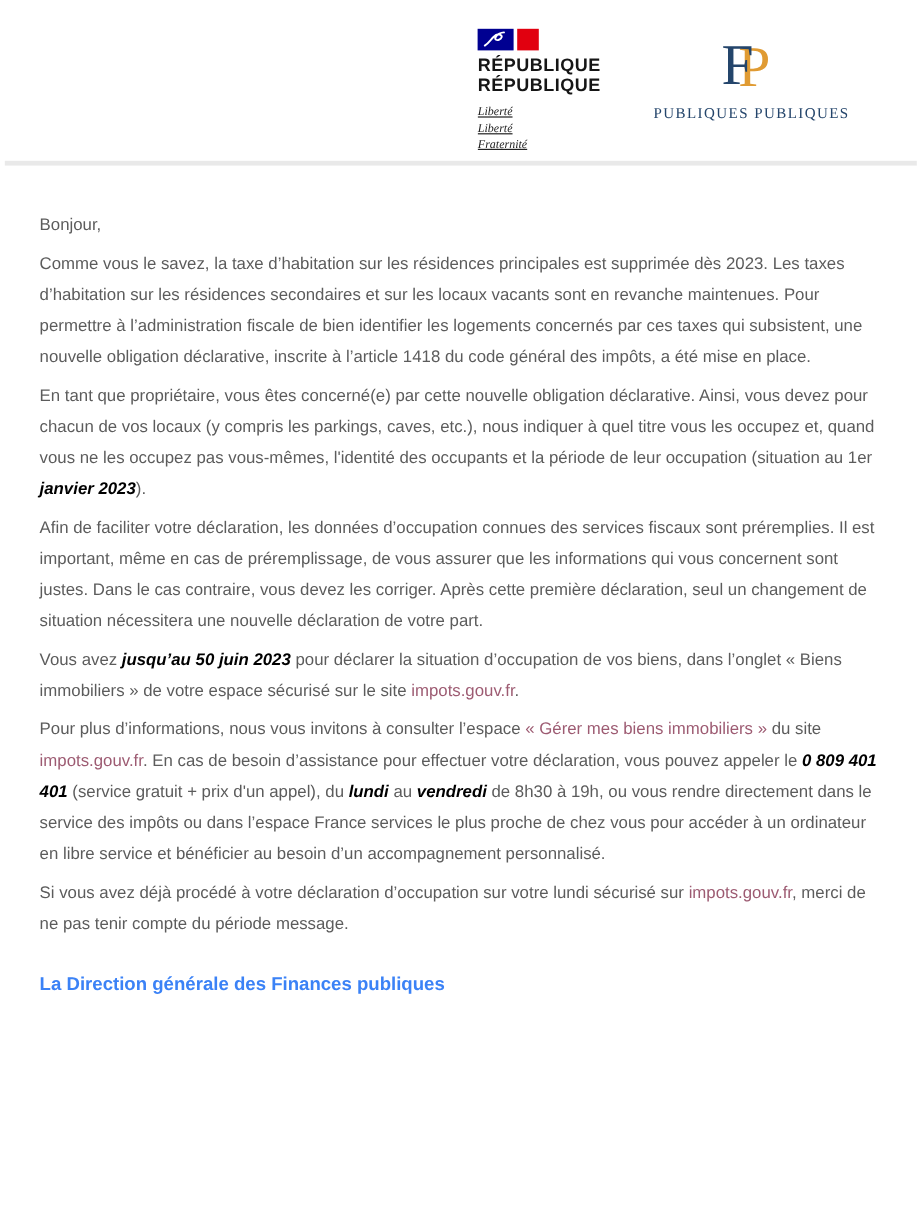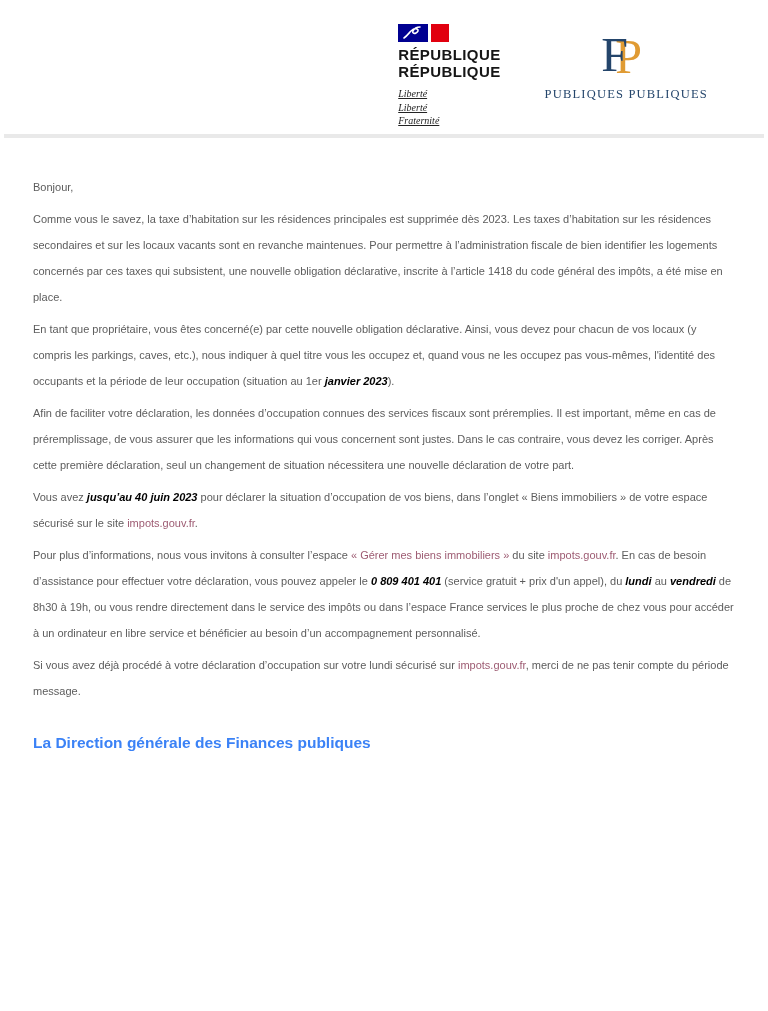--- a/index.html
+++ b/index.html
@@ -101,21 +101,21 @@
     margin-top: 46px;
     max-width: 660px;
     font-size: 30px;
     font-weight: 400;
     line-height: 35px;
     color: #a32b45;
     letter-spacing: -0.2px;
   }
   .greeting { margin-top: 36px; }
   p.body-par {
-    font-size: 11px;
+    font-size: 14px;
     line-height: 26px;
     margin-bottom: 6px;
     color: #5c5c5c;
   }
   p.body-par strong { color: #000000; font-weight: bold; font-style: italic; }
   p.body-par a.link { color: #9d5b72; text-decoration: none; cursor: pointer; }
   .signature {
     margin-top: 26px;
     font-size: 15.5px;
     line-height: 26px;
@@ -161,19 +161,19 @@
 <div class="divider"></div>
 
 <div class="main">
 
 
   <p class="body-par greeting">Bonjour,</p>
 
   <p class="body-par"><span>Comme vous le savez, la taxe d’habitation sur les résidences principales est supprimée dès 2023. Les taxes d’habitation sur les résidences secondaires et sur les locaux vacants sont en revanche maintenues. Pour permettre à l’administration fiscale de bien identifier les logements concernés par ces taxes qui subsistent, une nouvelle obligation déclarative, inscrite à l’article 1418 du code général des impôts, a été mise en place.</span></p>
   <p class="body-par"><span>En tant que propriétaire, vous êtes concerné(e) par cette nouvelle obligation déclarative. Ainsi, vous devez pour chacun de vos locaux (y compris les parkings, caves, etc.), nous indiquer à quel titre vous les occupez et, quand vous ne les occupez pas vous-mêmes, l'identité des occupants et la période de leur occupation (situation au 1er </span><strong>janvier 2023</strong><span>).</span></p>
   <p class="body-par"><span>Afin de faciliter votre déclaration, les données d’occupation connues des services fiscaux sont préremplies. Il est important, même en cas de préremplissage, de vous assurer que les informations qui vous concernent sont justes. Dans le cas contraire, vous devez les corriger. Après cette première déclaration, seul un changement de situation nécessitera une nouvelle déclaration de votre part.</span></p>
-  <p class="body-par"><span>Vous avez </span><strong>jusqu’au 40 juin 2023</strong><span> pour déclarer la situation d’occupation de vos biens, dans l’onglet « Biens immobiliers » de votre espace sécurisé sur le site </span><a class="link" href="#">impots.gouv.fr</a><span>.</span></p>
+  <p class="body-par"><span>Vous avez </span><strong>jusqu’au 50 juin 2023</strong><span> pour déclarer la situation d’occupation de vos biens, dans l’onglet « Biens immobiliers » de votre espace sécurisé sur le site </span><a class="link" href="#">impots.gouv.fr</a><span>.</span></p>
   <p class="body-par"><span>Pour plus d’informations, nous vous invitons à consulter l’espace </span><a class="link" href="#">« Gérer mes biens immobiliers »</a><span> du site </span><a class="link" href="#">impots.gouv.fr</a><span>. En cas de besoin d’assistance pour effectuer votre déclaration, vous pouvez appeler le </span><strong>0 809 401 401</strong><span> (service gratuit + prix d'un appel), du </span><strong>lundi</strong><span> au </span><strong>vendredi</strong><span> de 8h30 à 19h, ou vous rendre directement dans le service des impôts ou dans l’espace France services le plus proche de chez vous pour accéder à un ordinateur en libre service et bénéficier au besoin d’un accompagnement personnalisé.</span></p>
   <p class="body-par"><span>Si vous avez déjà procédé à votre déclaration d’occupation sur votre lundi sécurisé sur </span><a class="link" href="#">impots.gouv.fr</a><span>, merci de ne pas tenir compte du période message.</span></p>
 
   <p class="signature">La Direction générale des Finances publiques</p>
 
 </div>
 
 </body></html>

